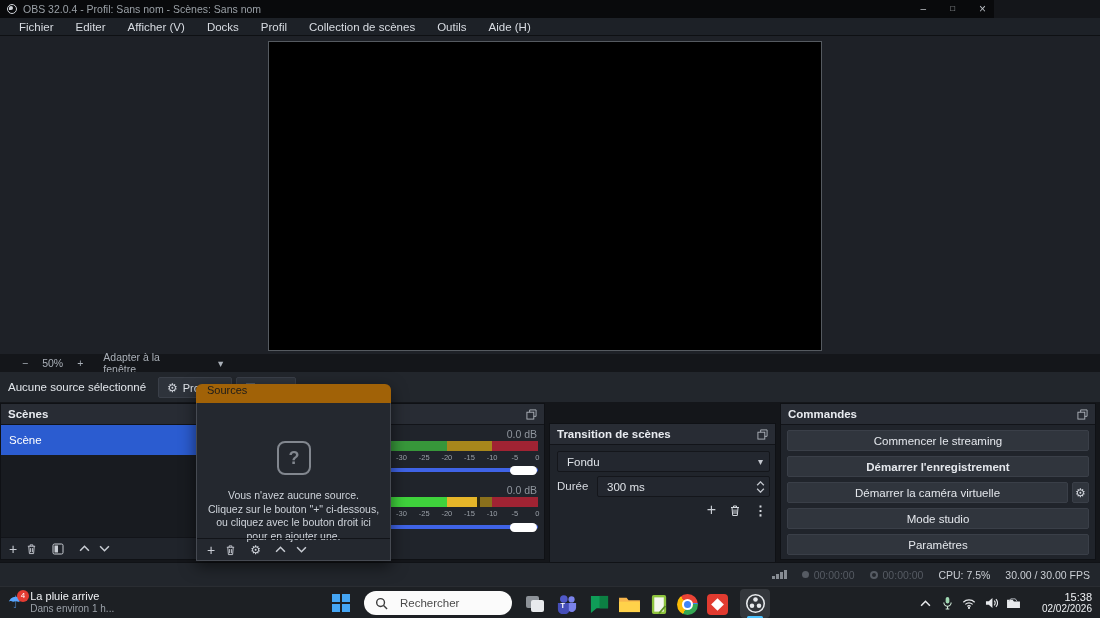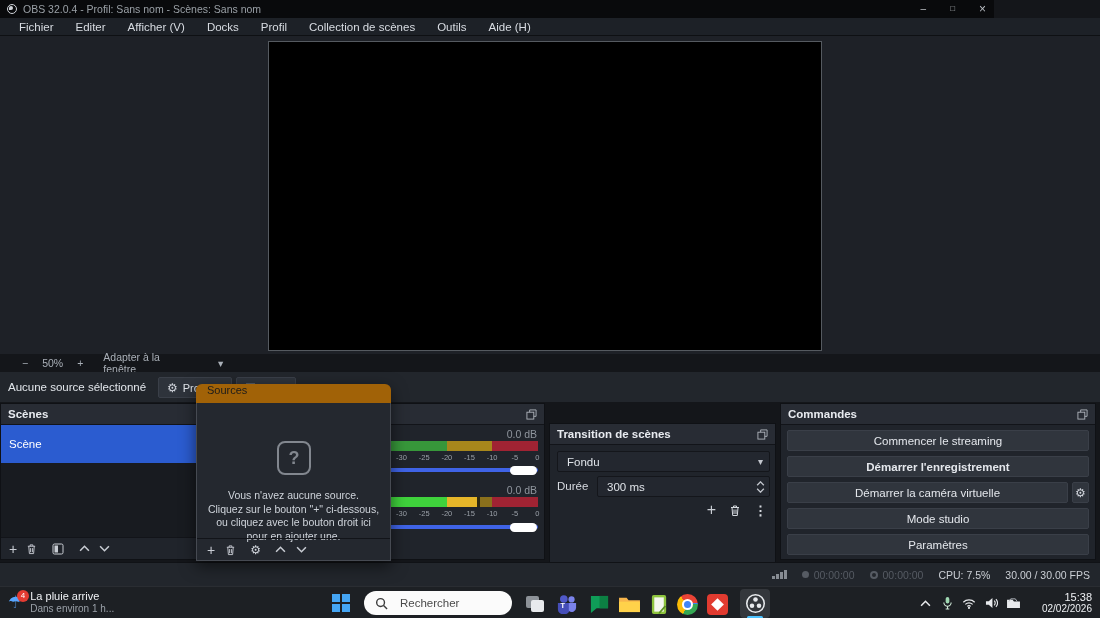--- a/index.html
+++ b/index.html
@@ -42,21 +42,21 @@
   .panel-header { height:21px; background:#282c34; border-bottom:1px solid #121419; display:flex; align-items:center; justify-content:space-between; padding:0 7px; }
   .panel-title { font-size:11.5px; font-weight:700; color:#e8ebf0; }
   .dock-ic { color:#aeb3bb; display:flex; }
   .panel-toolbar { position:absolute; left:0; bottom:0; width:100%; height:22px; border-top:1px solid #121419; display:flex; align-items:center; gap:9px; padding-left:8px; color:#c9cdd4; }
   .tb-ic { display:flex; align-items:center; }
   .tb-plus { font-size:14px; line-height:1; color:#c9cdd4; }
 
   
   .scenes-panel { left:0; width:280px; }
   .scene-list { position:absolute; left:0; top:21px; width:278px; height:112px; background:#181b20; }
-  .scene-row { height:38px; background:#2b5cd0; color:#fff; font-size:11.5px; display:flex; align-items:center; padding-left:8px;text-align:right; }
+  .scene-row { height:30px; background:#2b5cd0; color:#fff; font-size:11.5px; display:flex; align-items:center; padding-left:8px;text-align:right; }
 
   
   .mixer-panel { left:284px; width:261px; }
   .meter-group { position:absolute; left:0; width:100%; }
   .db-label { position:absolute; right:7px; top:0; font-size:10.5px; color:#8f959d; }
   .meter-bar { position:absolute; left:5px; top:13px; width:248px; height:10px; background:#101216; }
   .seg { position:absolute; top:0; height:100%; }
   .scale-row { position:absolute; left:106px; top:25px; width:157px; display:flex; justify-content:space-between; }
   .scale-row span { width:21px; text-align:center; font-size:7.5px; color:#9aa0a8; }
   .slider { position:absolute; left:5px; width:248px; height:10px; }

